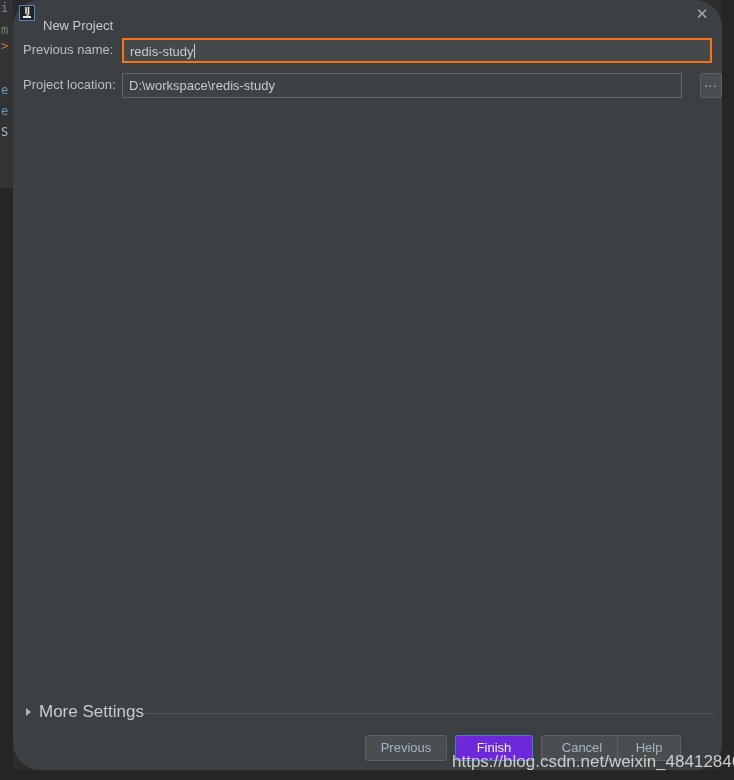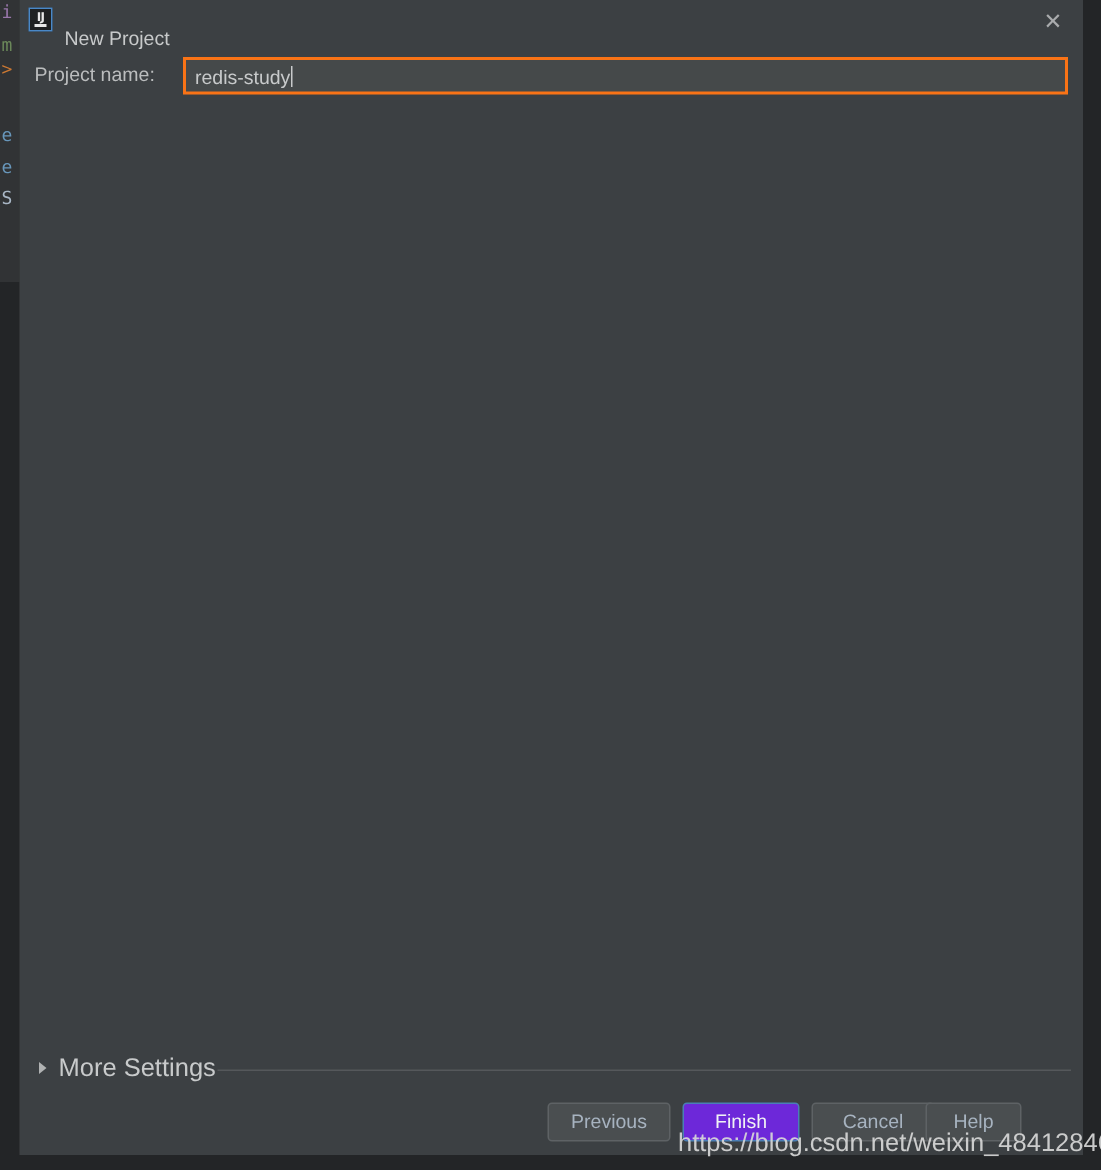--- a/index.html
+++ b/index.html
@@ -60,20 +60,21 @@
 
   
   #dialog {
     position: absolute;
     left: 13px;
     top: 0;
     width: 709px;
     height: 770px;
     background: #3c4043;
     box-sizing: border-box;
+    border-radius: 27px;
   }
 
   
   #title-bar {
     position: relative;
     height: 30px;
   }
   #app-icon {
     position: absolute;
     left: 6px; top: 5px;
@@ -298,24 +299,29 @@
   <div id="title-bar">
     <div id="app-icon">
       <span class="ij-text">IJ</span>
       <span class="ij-bar"></span>
     </div>
     <div id="dialog-title">New Project</div>
     <div id="close-btn">✕</div>
   </div>
 
   <div class="form-row" id="row-name">
-    <div class="field-label">Project name:</div>
+    <div class="field-label">Previous name:</div>
     <div class="text-input" id="project-name-input"><span>redis-study</span><span class="caret"></span></div>
   </div>
 
+  <div class="form-row" id="row-loc">
+    <div class="field-label">Project location:</div>
+    <div class="text-input" id="project-location-input"><span>D:\workspace\redis-study</span></div>
+    <div id="browse-btn">...</div>
+  </div>
 
   <div id="more-settings-row">
     <div id="more-settings-toggle">
       <span id="disclosure-triangle"></span>
       <span id="more-settings-label">More Settings</span>
     </div>
     <div id="more-settings-rule"></div>
   </div>
 
   <div id="button-bar">

